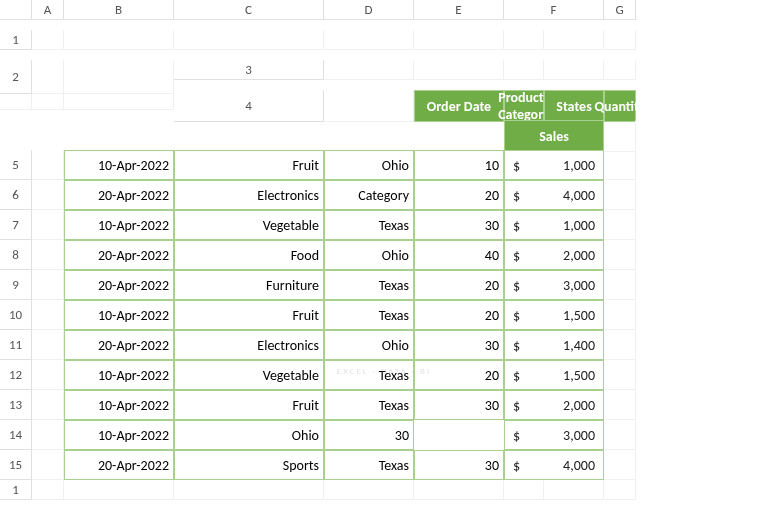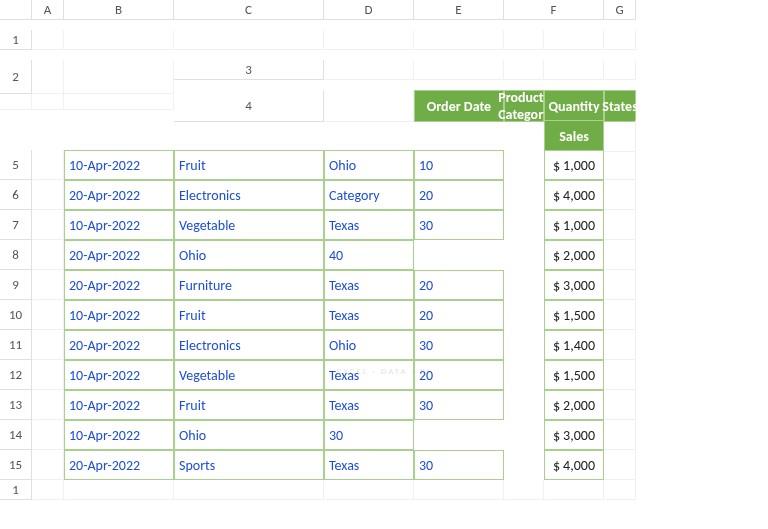--- a/index.html
+++ b/index.html
@@ -62,38 +62,38 @@
     }
     .th {
       background: #70ad47;
       color: #fff;
       font-weight: bold;
       justify-content: center;
       border: 1px solid #a9d08e;
     }
     .td {
       border: 1px solid #a9d08e;
-      justify-content: flex-start;
-      background: #fff;
-      color: #1d4ed8;
+      justify-content: flex-end;
+      background: #fff;
+      color: #000000;
     }
     .currency-cell {
       display: flex;
       justify-content: space-between;
       align-items: center;
       border-top: 1px solid #a9d08e;
       border-bottom: 1px solid #a9d08e;
       border-right: 1px solid #a9d08e;
       border-left: 1px solid #a9d08e;
       padding: 0 8px;
       background: #fff;
     }
     .currency-sym { color: #222; }
     .currency-val { color: #222; }
-    .sales-wrap { grid-column: 7 / span 2; margin-left: 40px; }
+    .sales-wrap { grid-column: 7 / span 2; }
     .watermark {
       position: absolute;
       left: 50%; top: 70%;
       transform: translate(-50%, -50%);
       opacity: 0.25;
       font-size: 20px;
       font-style: italic;
       color: #70ad47;
       pointer-events: none;
       text-align: center;
@@ -140,24 +140,24 @@
     <div class="cell" style="height:20px"></div>
     <div class="row-header" style="height:32px">4</div>
     <div class="cell" style="height:32px"></div>
     <div class="cell th" style="height:32px">
       <span>Order Date</span>
     </div>
     <div class="cell th" style="height:32px">
       <span>Product Category</span>
     </div>
     <div class="cell th" style="height:32px">
+      <span>States</span>
+    </div>
+    <div class="cell th" style="height:32px">
       <span>Quantity</span>
-    </div>
-    <div class="cell th" style="height:32px">
-      <span>States</span>
     </div>
     <div class="cell th sales-wrap" style="height:32px">
       <span>Sales</span>
     </div>
     <div class="cell" style="height:32px"></div>
     <div class="row-header" style="height:30px">5</div>
     <div class="cell" style="height:30px"></div>
     <div class="cell td" style="height:30px">
       <span>10-Apr-2022</span>
     </div>
@@ -210,20 +210,23 @@
     </div>
     <div class="currency-cell sales-wrap" style="height:30px">
       <span class="currency-sym">$</span>
       <span class="currency-val">1,000</span>
     </div>
     <div class="cell" style="height:30px"></div>
     <div class="row-header" style="height:30px">8</div>
     <div class="cell" style="height:30px"></div>
     <div class="cell td" style="height:30px">
       <span>20-Apr-2022</span>
+    </div>
+    <div class="cell td" style="height:30px">
+      <span>Food</span>
     </div>
     <div class="cell td" style="height:30px">
       <span>Ohio</span>
     </div>
     <div class="cell td" style="height:30px">
       <span>40</span>
     </div>
     <div class="currency-cell sales-wrap" style="height:30px">
       <span class="currency-sym">$</span>
       <span class="currency-val">2,000</span>

